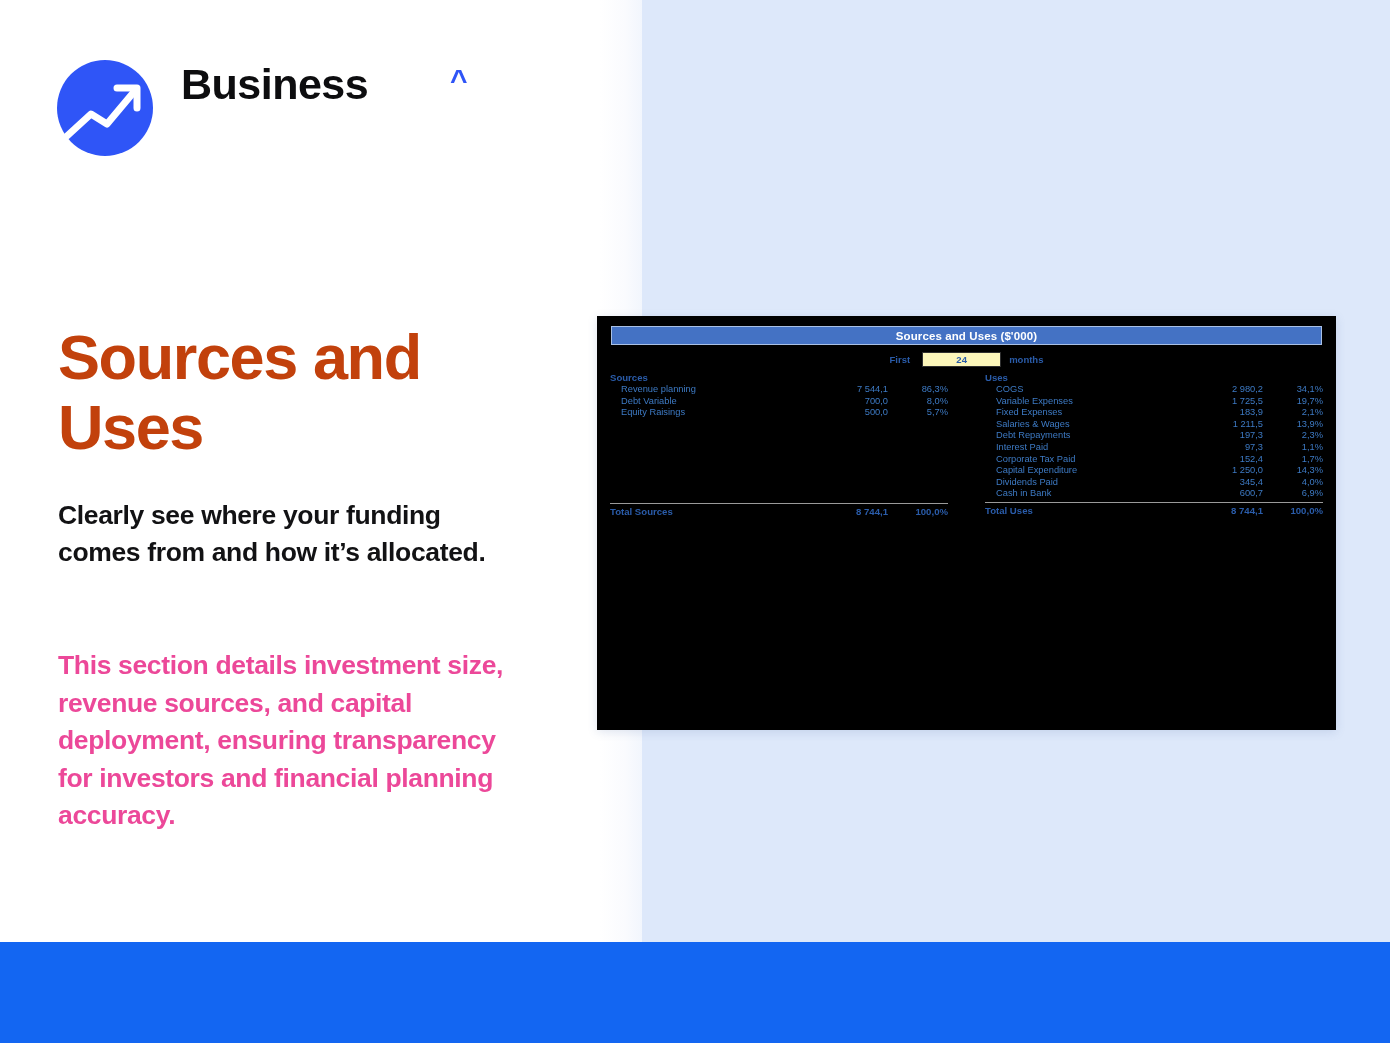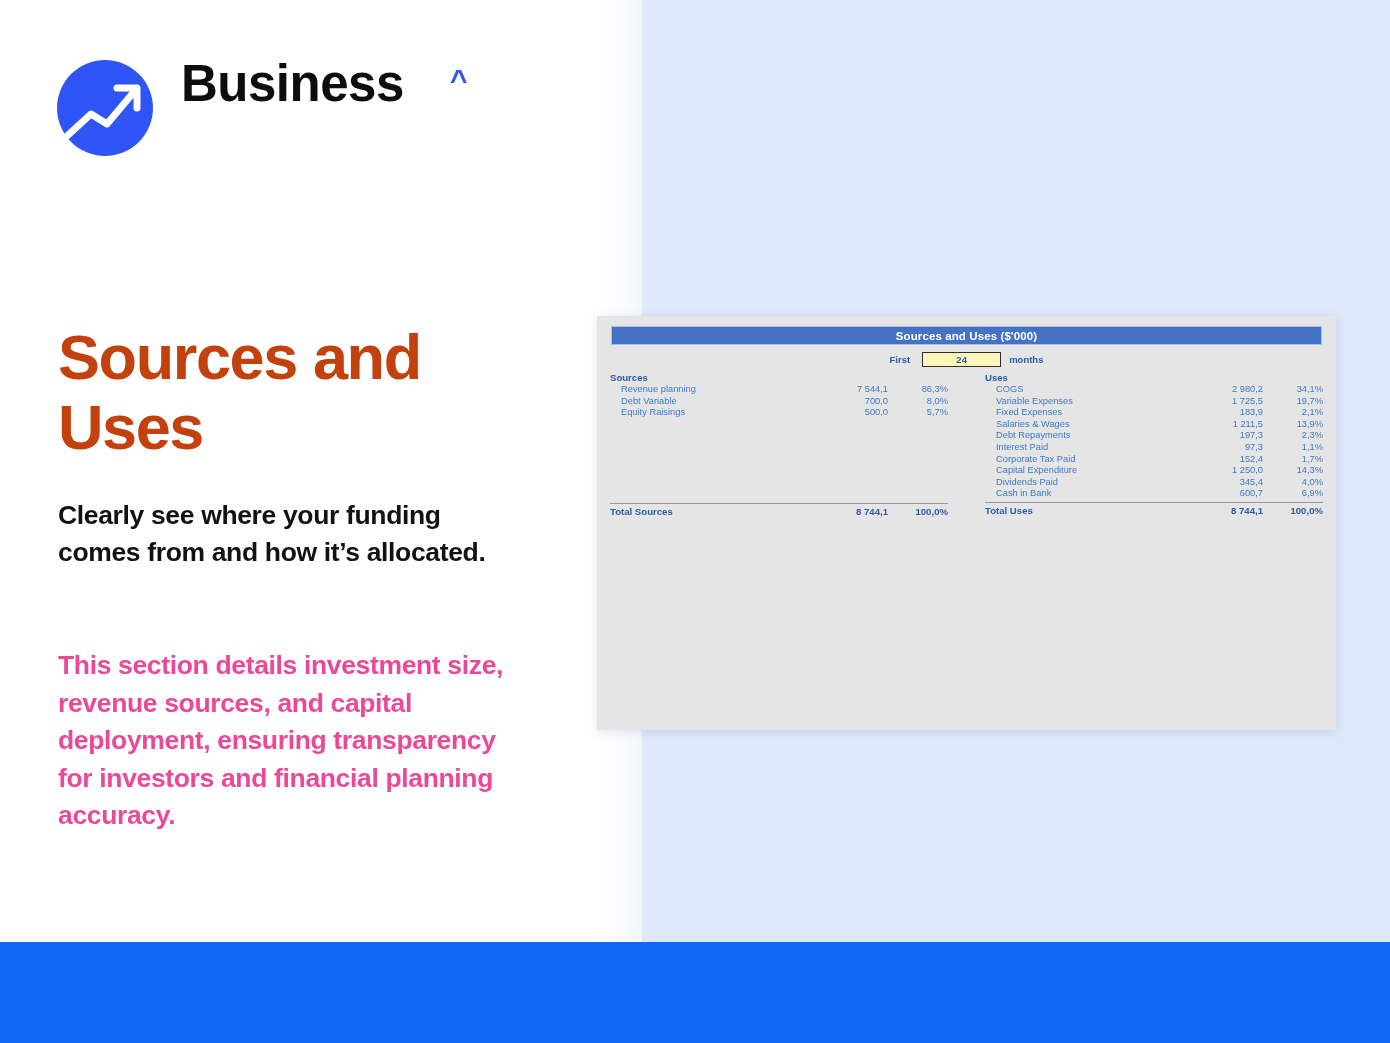--- a/index.html
+++ b/index.html
@@ -31,21 +31,21 @@
 
   
   #logo { position: absolute; left: 57px; top: 52px; width: 400px; height: 110px; }
   #logo-mark {
     position: absolute; left: 0; top: 8px; width: 96px; height: 96px;
     border-radius: 50%; background: #2f55f7;
   }
   #logo-mark svg { position: absolute; left: 0; top: 0; }
   #logo-text { position: absolute; left: 124px; top: 5px; }
   #logo-line1 {
-    font-size: 51px; font-weight: bold; letter-spacing: -0.5px;
+    font-size: 43px; font-weight: bold; letter-spacing: -0.5px;
     color: #0d0d0f; line-height: 54px; white-space: nowrap;
   }
   #logo-line2 {
     font-size: 38px; font-weight: bold; letter-spacing: 6.5px;
     color: #0d0d0f; line-height: 44px; white-space: nowrap; margin-top: 2px;
   }
   #logo-kit { color: #2f55f7; }
   #logo-hat {
     position: absolute; left: 269px; top: 6px;
     font-size: 30px; color: #2f55f7; font-weight: bold;
@@ -64,21 +64,21 @@
   }
   #sub2 {
     position: absolute; left: 58px; top: 647px; width: 470px;
     font-size: 26.5px; font-weight: bold; line-height: 37.5px;
     letter-spacing: -0.35px; color: #ec4899;
   }
 
   
   #card {
     position: absolute; left: 597px; top: 316px; width: 739px; height: 414px;
-    background: #e5e5e5; overflow: hidden;
+    background: #000000; overflow: hidden;
     box-shadow: 0 2px 9px rgba(70,100,160,0.17);
   }
   #sheet-title {
     position: absolute; left: 14px; top: 10px; width: 711px; height: 19px;
     background: #4472c4; border: 1px solid #a9c0e4;
     color: #ffffff; font-size: 11.5px; font-weight: bold;
     display: flex; align-items: center; justify-content: center;
     letter-spacing: 0.1px;
   }
 

